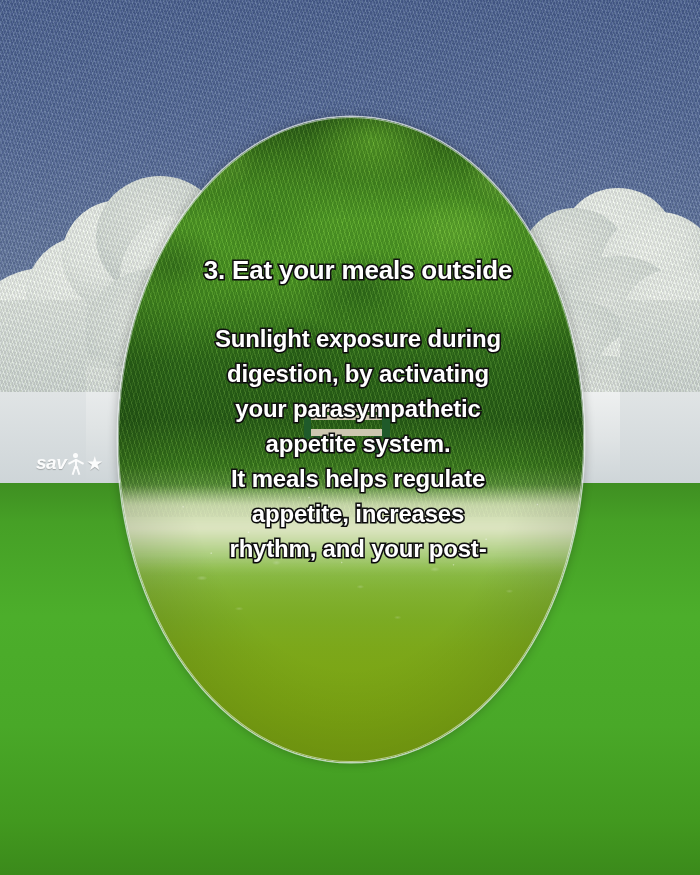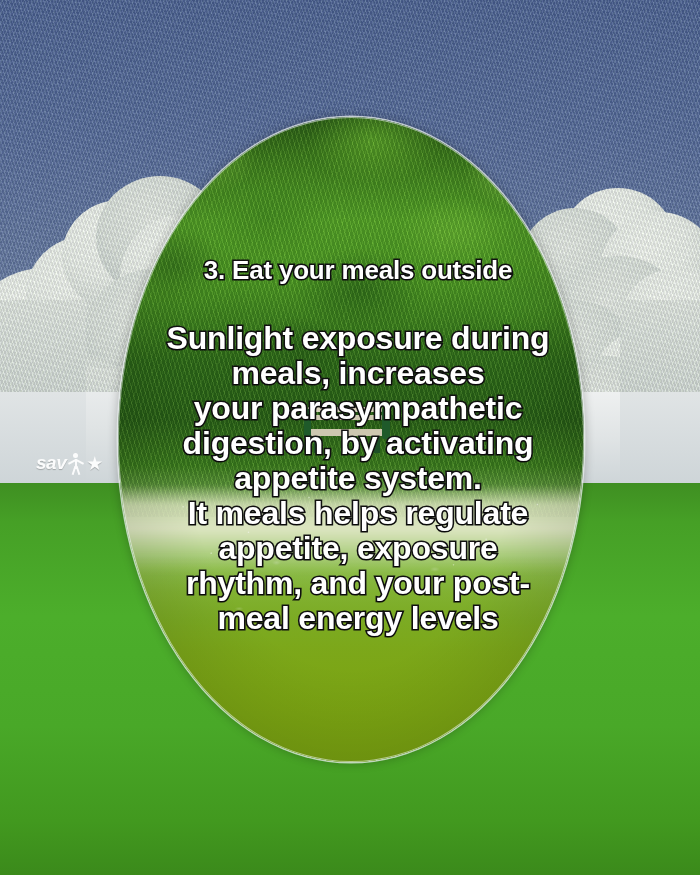--- a/index.html
+++ b/index.html
@@ -238,21 +238,21 @@
     text-align:center;
     letter-spacing:-.2px;
     -webkit-text-stroke:3.2px #111;
     paint-order:stroke fill;
     text-shadow:0 1px 1px rgba(0,0,0,.45);
     white-space:pre;
     padding-left:14px;
   }
   .headline { font-size:26px; line-height:34px; }
   .spacer   { height:34px; }
-  .bodyline { font-size:32px; line-height:35px; }
+  .bodyline { font-size:24px; line-height:35px; }
 
   
   .watermark {
     position:absolute; left:36px; top:452px;
     display:flex; align-items:center; gap:2px;
     opacity:.92;
     pointer-events:none;
   }
   .wm-text {
     color:#fff; font-size:19px; font-style:italic; font-weight:bold;
@@ -332,28 +332,26 @@
     <div class="oval-lower"></div>
     <div class="oval-lower-speck"></div>
     <div class="oval-vig"></div>
   </div>
   <div class="oval-rim"></div>
 
   <div class="text-wrap">
     <div class="headline">3. Eat your meals outside</div>
     <div class="spacer"></div>
     <div class="bodyline">Sunlight exposure during</div>
-    <div class="bodyline">meals, increases</div>
+    <div class="bodyline">digestion, by activating</div>
     <div class="bodyline">your parasympathetic</div>
-    <div class="bodyline">digestion, by activating</div>
     <div class="bodyline">appetite system.</div>
     <div class="bodyline">It meals helps regulate</div>
-    <div class="bodyline">appetite, exposure</div>
+    <div class="bodyline">appetite, increases</div>
     <div class="bodyline">rhythm, and your post-</div>
-    <div class="bodyline">meal energy levels</div>
   </div>
 
   <div class="watermark">
     <span class="wm-text">sav</span>
     <span class="wm-figure">
       <span class="wm-head"></span>
       <span class="wm-body"></span>
       <span class="wm-arm-l"></span>
       <span class="wm-arm-r"></span>
       <span class="wm-leg-l"></span>

